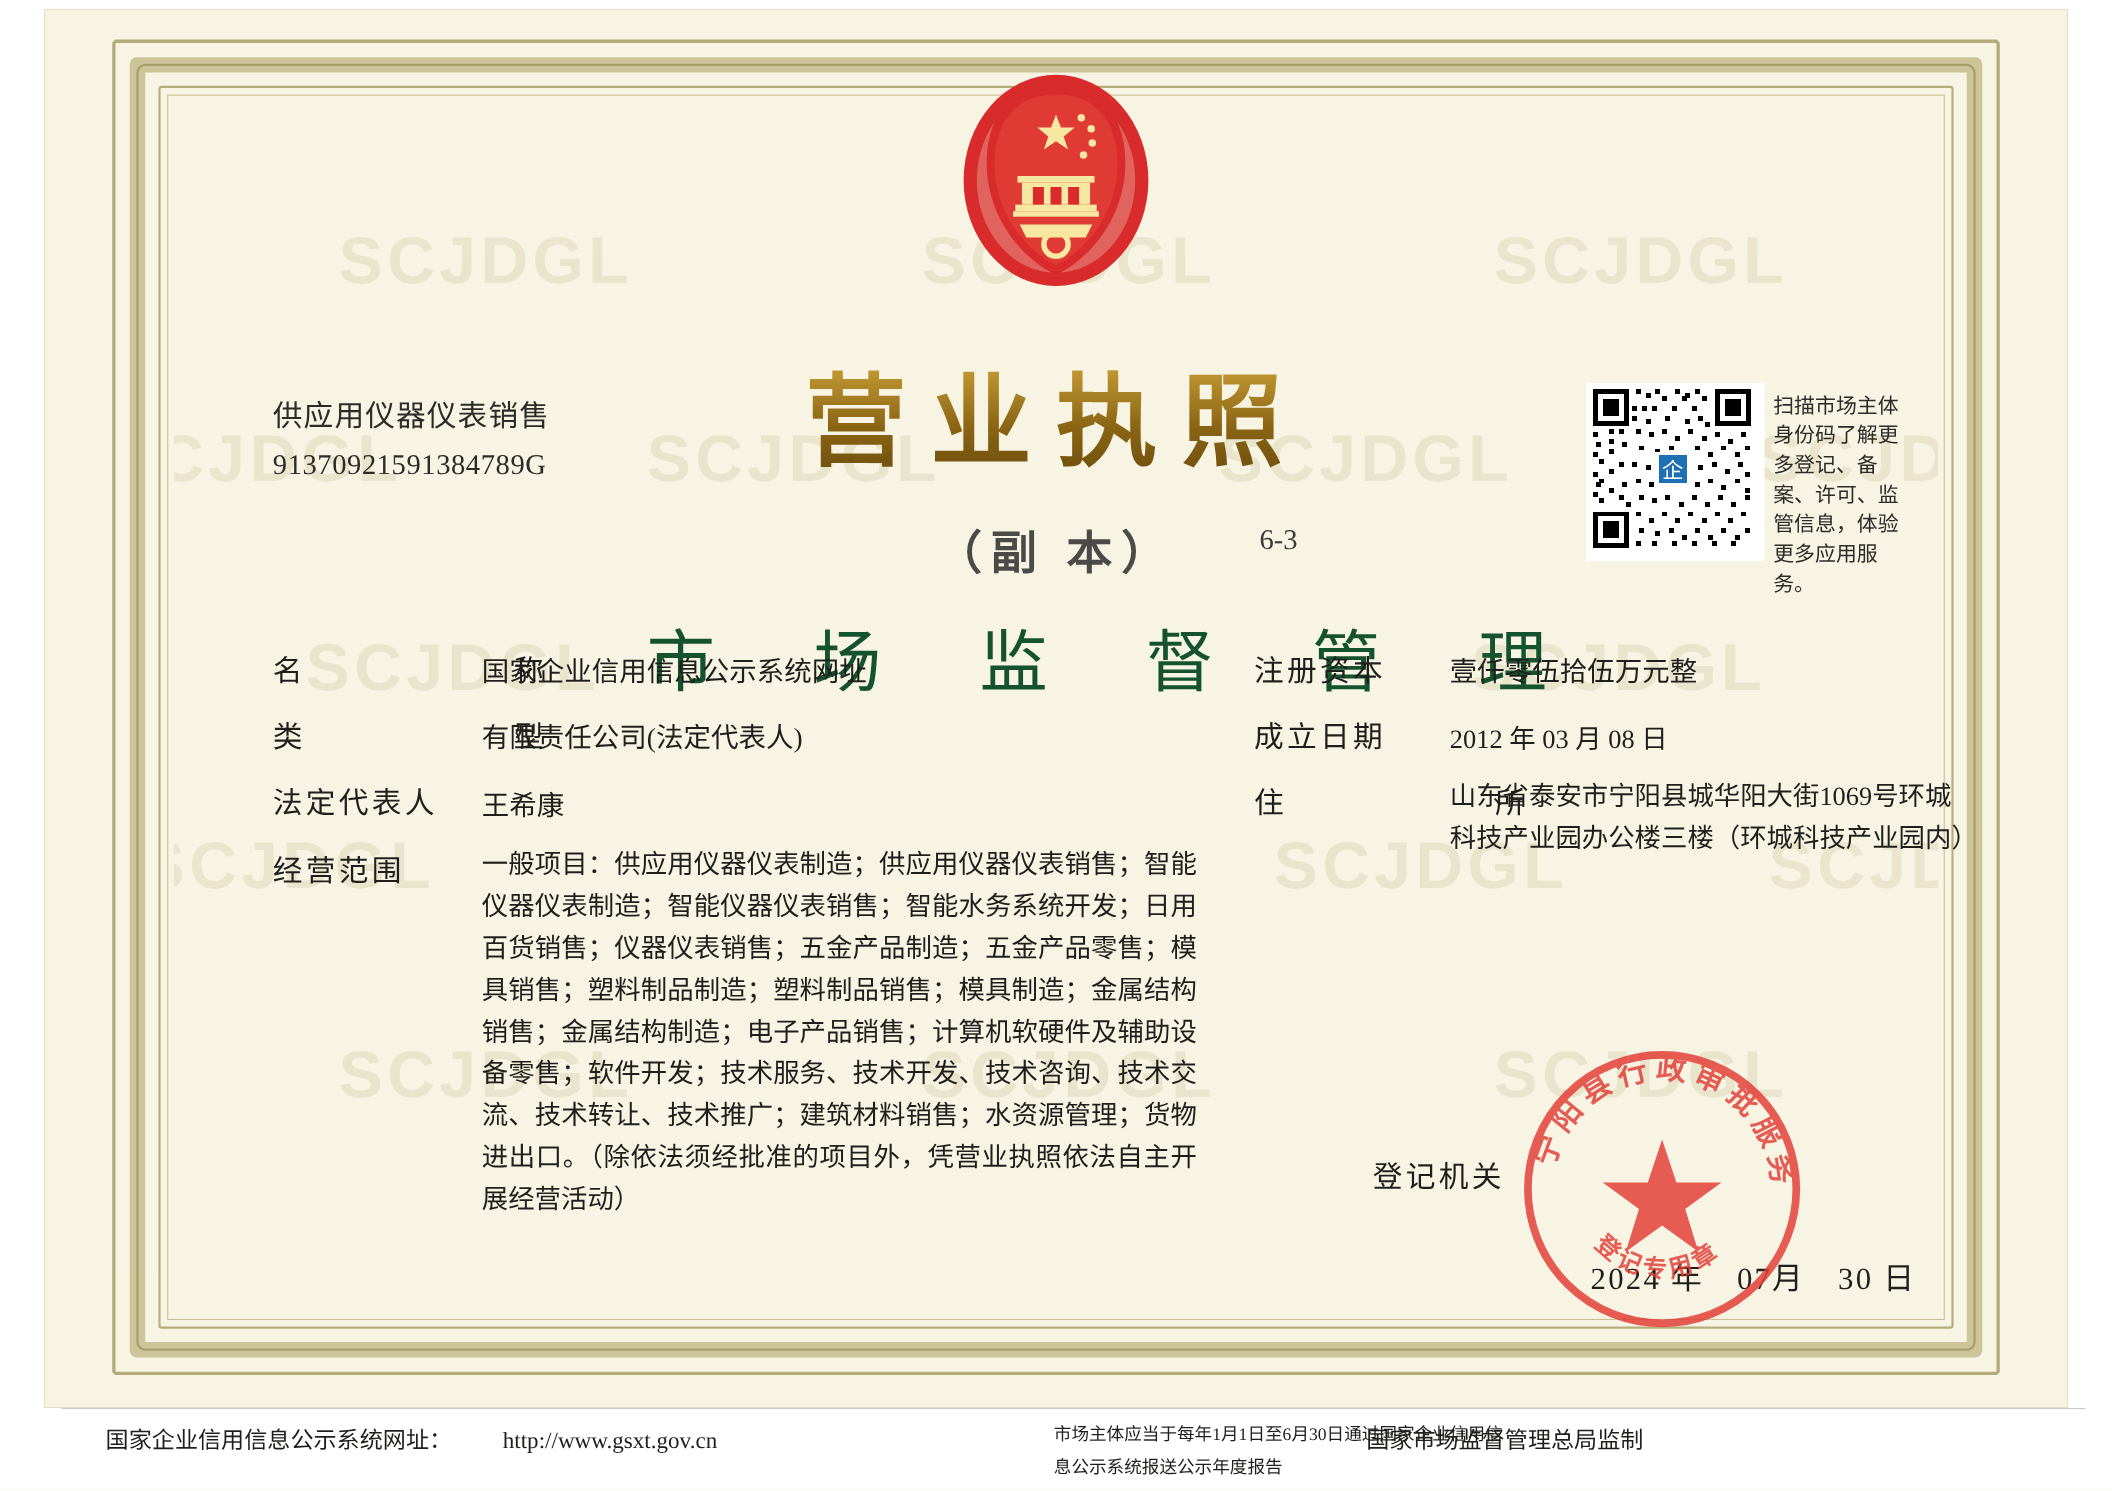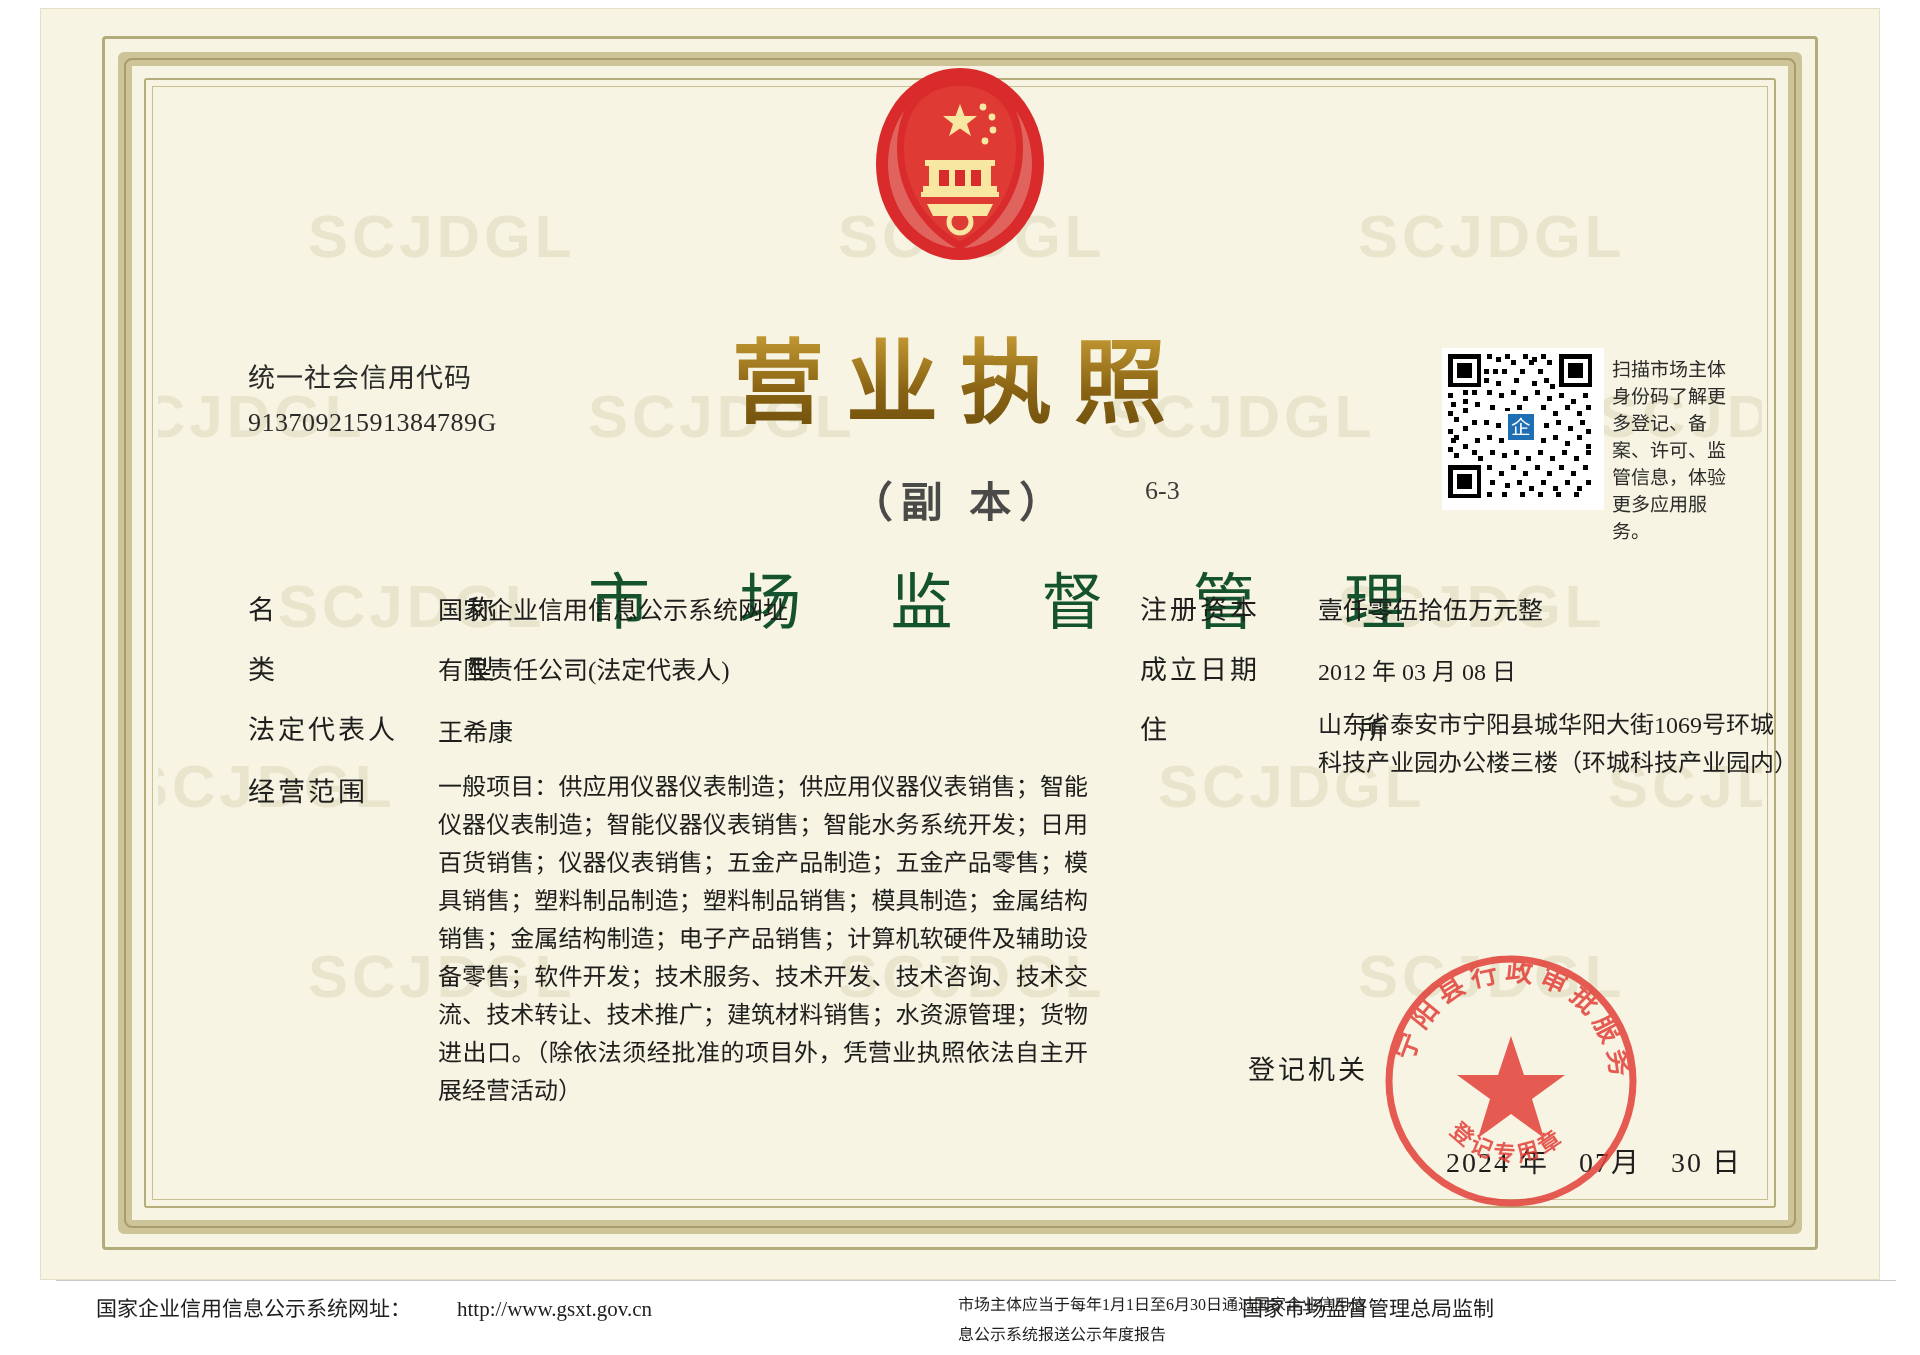--- a/index.html
+++ b/index.html
@@ -301,21 +301,21 @@
           <rect x="56" y="128" width="78" height="5"></rect>
         </g>
 
         <g fill="#f7e7a0">
           <path d="M62 140 h66 l-6 12 h-54 z"></path>
           <circle cx="95" cy="158" r="11" fill="none" stroke="#f7e7a0" stroke-width="5"></circle>
         </g>
       </svg>
     </div>
 
-    <div class="credit-label">统一社会信用代码</div>
+    <div class="credit-label">供应用仪器仪表销售</div>
     <div class="credit-value">91370921591384789G</div>
 
     <div class="title"><span>营业执照</span></div>
     <div class="subtitle">（副  本）</div>
     <div class="copy-no">6-3</div>
 
     <div class="qr-box">
       <svg viewBox="0 0 100 100" width="150" height="150" shape-rendering="crispEdges">
         <rect width="100" height="100" fill="#ffffff"></rect>
         <g fill="#000000">

